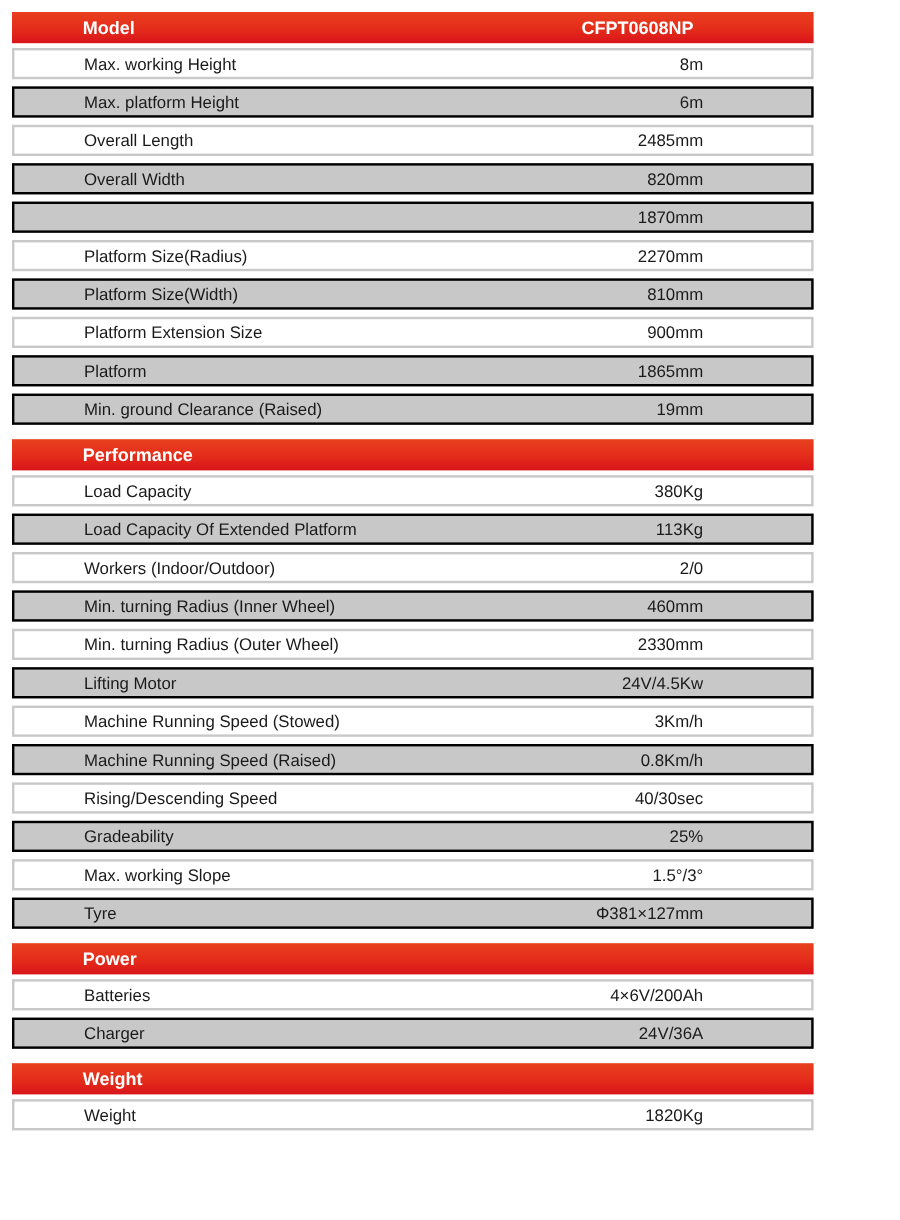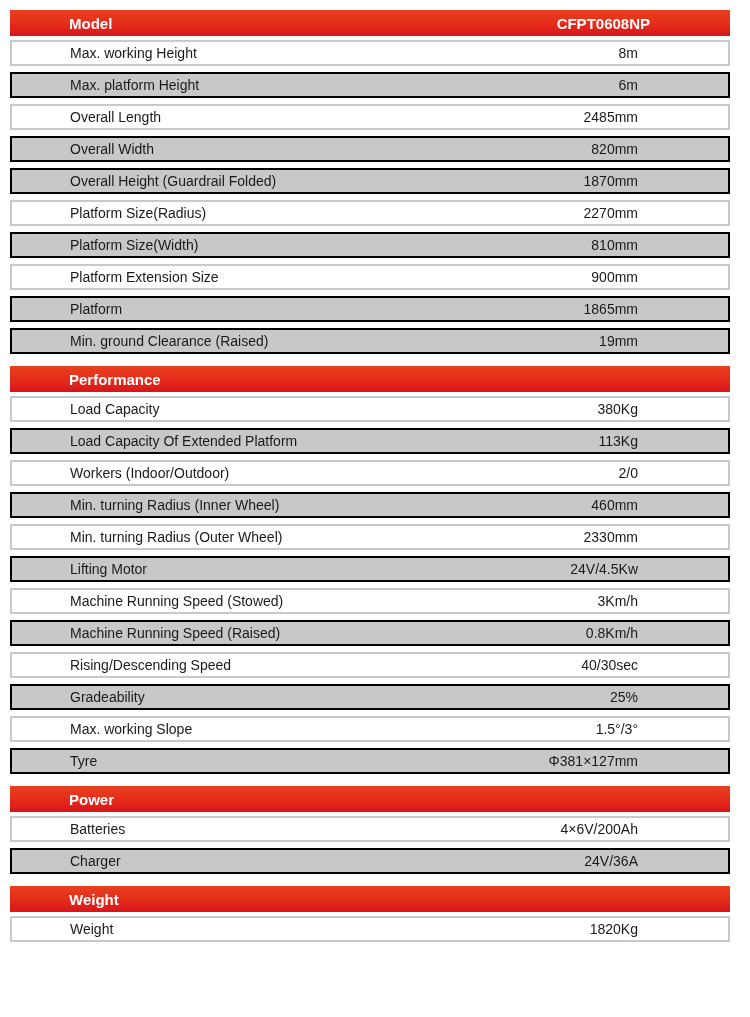--- a/index.html
+++ b/index.html
@@ -1,25 +1,25 @@
 <!DOCTYPE html>
 <html><head>
 <meta charset="utf-8">
 <style>
   html, body { margin: 0; padding: 0; background: #ffffff; }
   body { width: 750px; height: 1017px; position: relative; font-family: "Liberation Sans", sans-serif; overflow: hidden; }
-  #sheet { position: absolute; left: 10px; top: 10px; width: 720px; }
+  #sheet { position: absolute; left: 10px; top: 10px; width: 668px; }
   .hdr {
     height: 26px; margin-bottom: 4px;
     background: linear-gradient(to bottom, #e8401f 0%, #e42c1a 55%, #d9141a 100%);
     color: #fff; font-weight: bold; font-size: 15px;
     display: flex; align-items: center; position: relative;
   }
   .hdr .hl { position: absolute; left: 59px; }
-  .hdr .hv { position: absolute; right: 80px; }
+  .hdr .hv { position: absolute; right: 100px; }
   .row {
     height: 26px; margin-bottom: 6px; box-sizing: border-box;
     display: flex; align-items: center; position: relative;
     font-size: 14px; color: #1a1a1a;
   }
   .row.w { background: #fff; border: 2px solid #c9c9c9; }
   .row.g { background: #c8c8c8; border: 2px solid #000000; }
   .row .rl { position: absolute; left: 58px; text-align: center; }
   .row .rv { position: absolute; right: 90px; }
   .sec-gap { height: 6px; }
@@ -42,21 +42,20 @@
     </div>
     <div class="row w">
       <span class="rl">Overall Length</span>
       <span class="rv">2485mm</span>
     </div>
     <div class="row g">
       <span class="rl">Overall Width</span>
       <span class="rv">820mm</span>
     </div>
     <div class="row g">
-      <span class="rl">Overall Height (Guardrail Folded)</span>
       <span class="rv">1870mm</span>
     </div>
     <div class="row w">
       <span class="rl">Platform Size(Radius)</span>
       <span class="rv">2270mm</span>
     </div>
     <div class="row g">
       <span class="rl">Platform Size(Width)</span>
       <span class="rv">810mm</span>
     </div>

